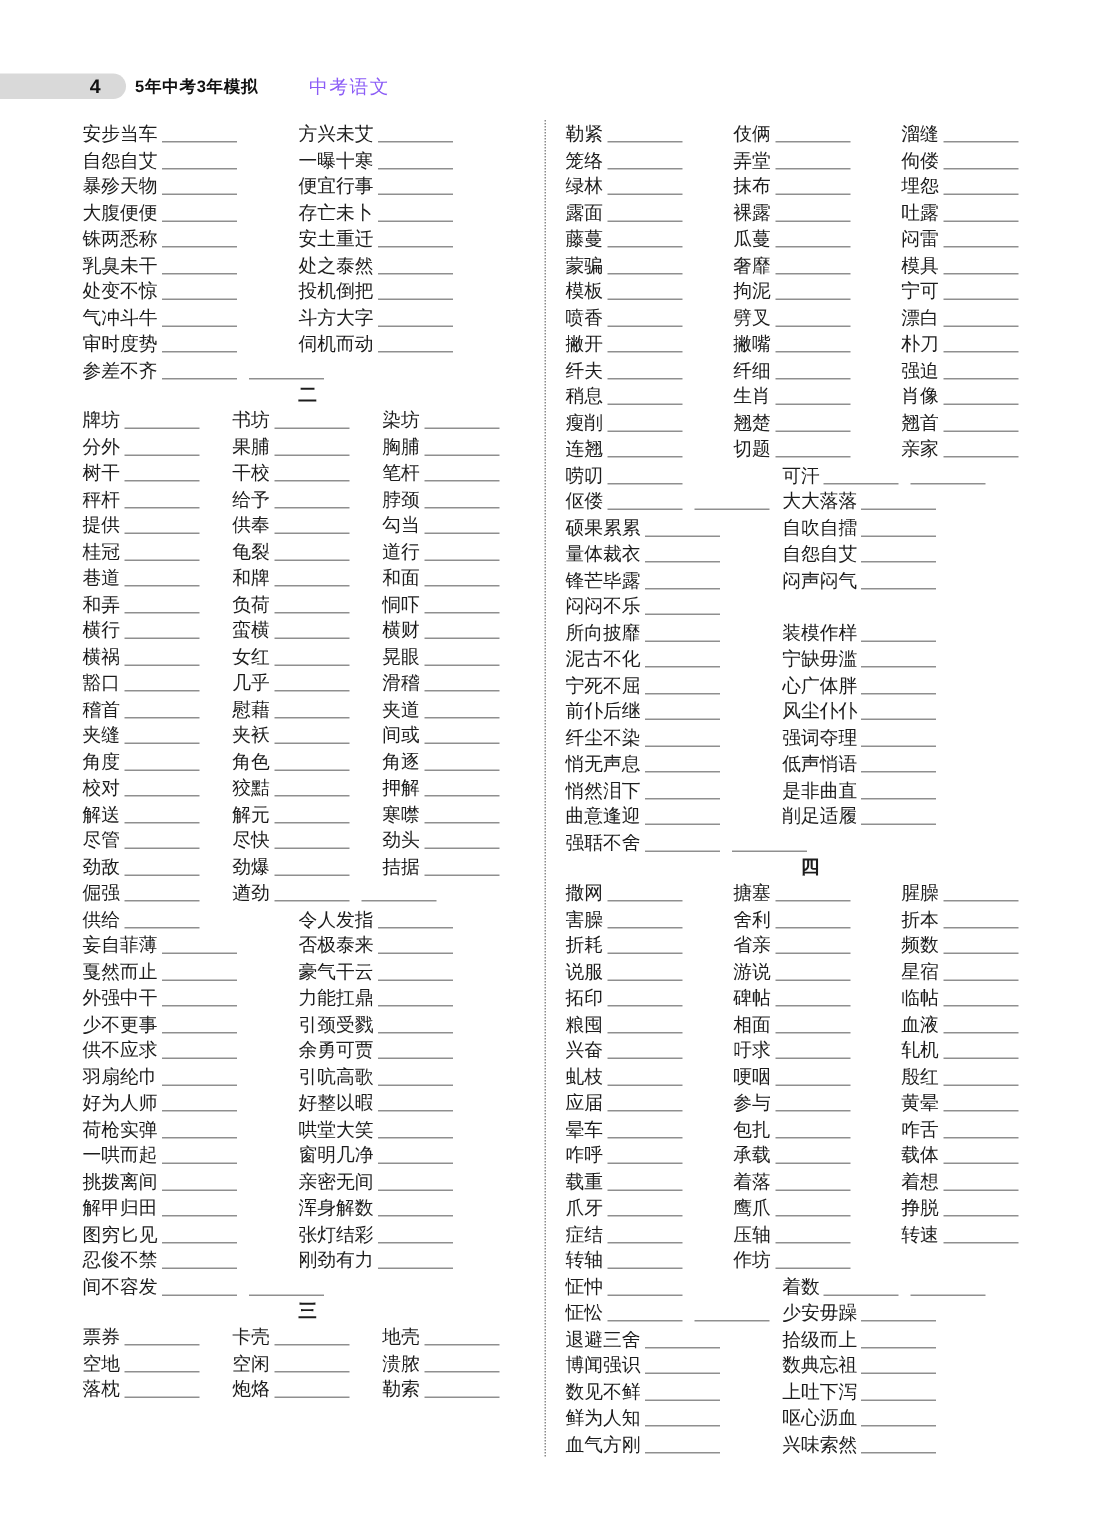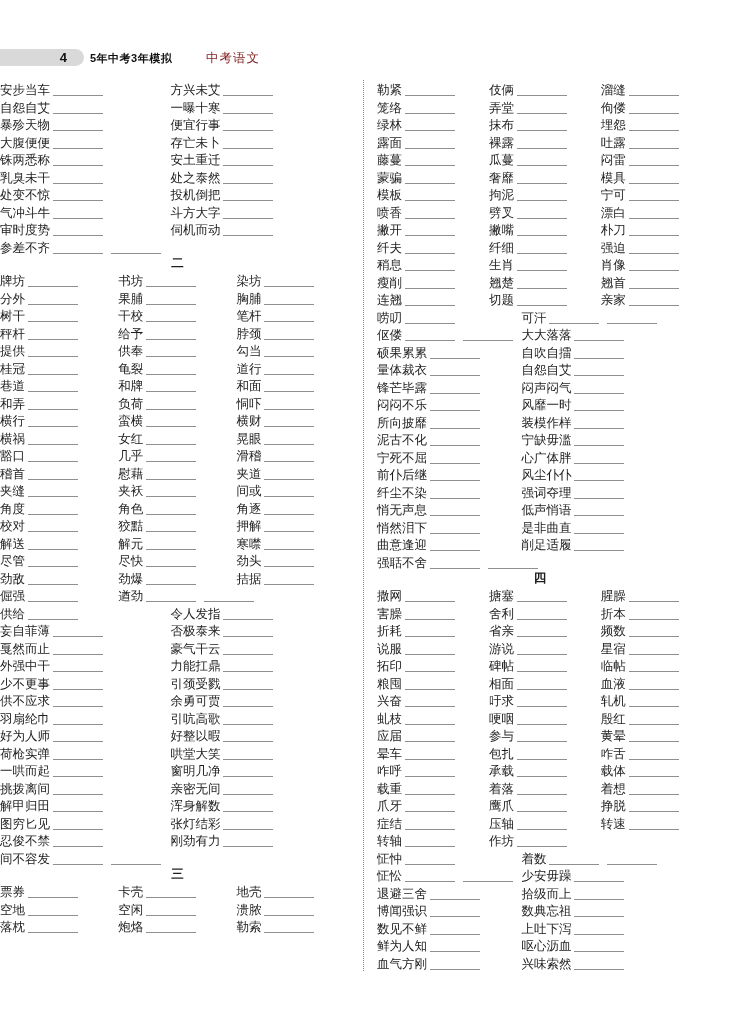--- a/index.html
+++ b/index.html
@@ -22,28 +22,28 @@
   }
   .book-title{
     position:absolute;left:90px;top:1px;
     font-family:"Liberation Sans","DejaVu Sans",sans-serif;
     font-weight:bold;font-size:11px;line-height:16px;color:#111;
     letter-spacing:0.5px;
   }
   .subject{
     position:absolute;left:206px;top:1px;
     font-family:"Liberation Sans","DejaVu Sans",sans-serif;
-    font-weight:normal;font-size:12.5px;line-height:16px;color:#7f1d1d;
+    font-weight:normal;font-size:12.5px;line-height:16px;color:#8b5cf6;
     letter-spacing:1px;
   }
   
   .columns{position:absolute;top:80px;left:0;right:0;display:flex;align-items:stretch;}
   .half-left{
     width:363px;box-sizing:border-box;
-    padding-right:8px;
+    padding-left:55px;padding-right:8px;
   }
   .half-right{
     width:367px;box-sizing:border-box;
     padding-left:13px;padding-right:17px;
     border-left:1px dotted #8a8a8a;
   }
   .row{
     display:flex;height:17.5px;line-height:17.5px;
     white-space:nowrap;align-items:baseline;
   }
@@ -372,21 +372,20 @@
         <div class="row pairs">
           <div class="cell"><span class="term">量体裁衣</span><span class="bl"></span></div>
           <div class="cell"><span class="term">自怨自艾</span><span class="bl"></span></div>
         </div>
         <div class="row pairs">
           <div class="cell"><span class="term">锋芒毕露</span><span class="bl"></span></div>
           <div class="cell"><span class="term">闷声闷气</span><span class="bl"></span></div>
         </div>
         <div class="row pairs">
           <div class="cell"><span class="term">闷闷不乐</span><span class="bl"></span></div>
-          <div class="cell"><span class="term">风靡一时</span><span class="bl"></span></div>
         </div>
         <div class="row pairs">
           <div class="cell"><span class="term">所向披靡</span><span class="bl"></span></div>
           <div class="cell"><span class="term">装模作样</span><span class="bl"></span></div>
         </div>
         <div class="row pairs">
           <div class="cell"><span class="term">泥古不化</span><span class="bl"></span></div>
           <div class="cell"><span class="term">宁缺毋滥</span><span class="bl"></span></div>
         </div>
         <div class="row pairs">

